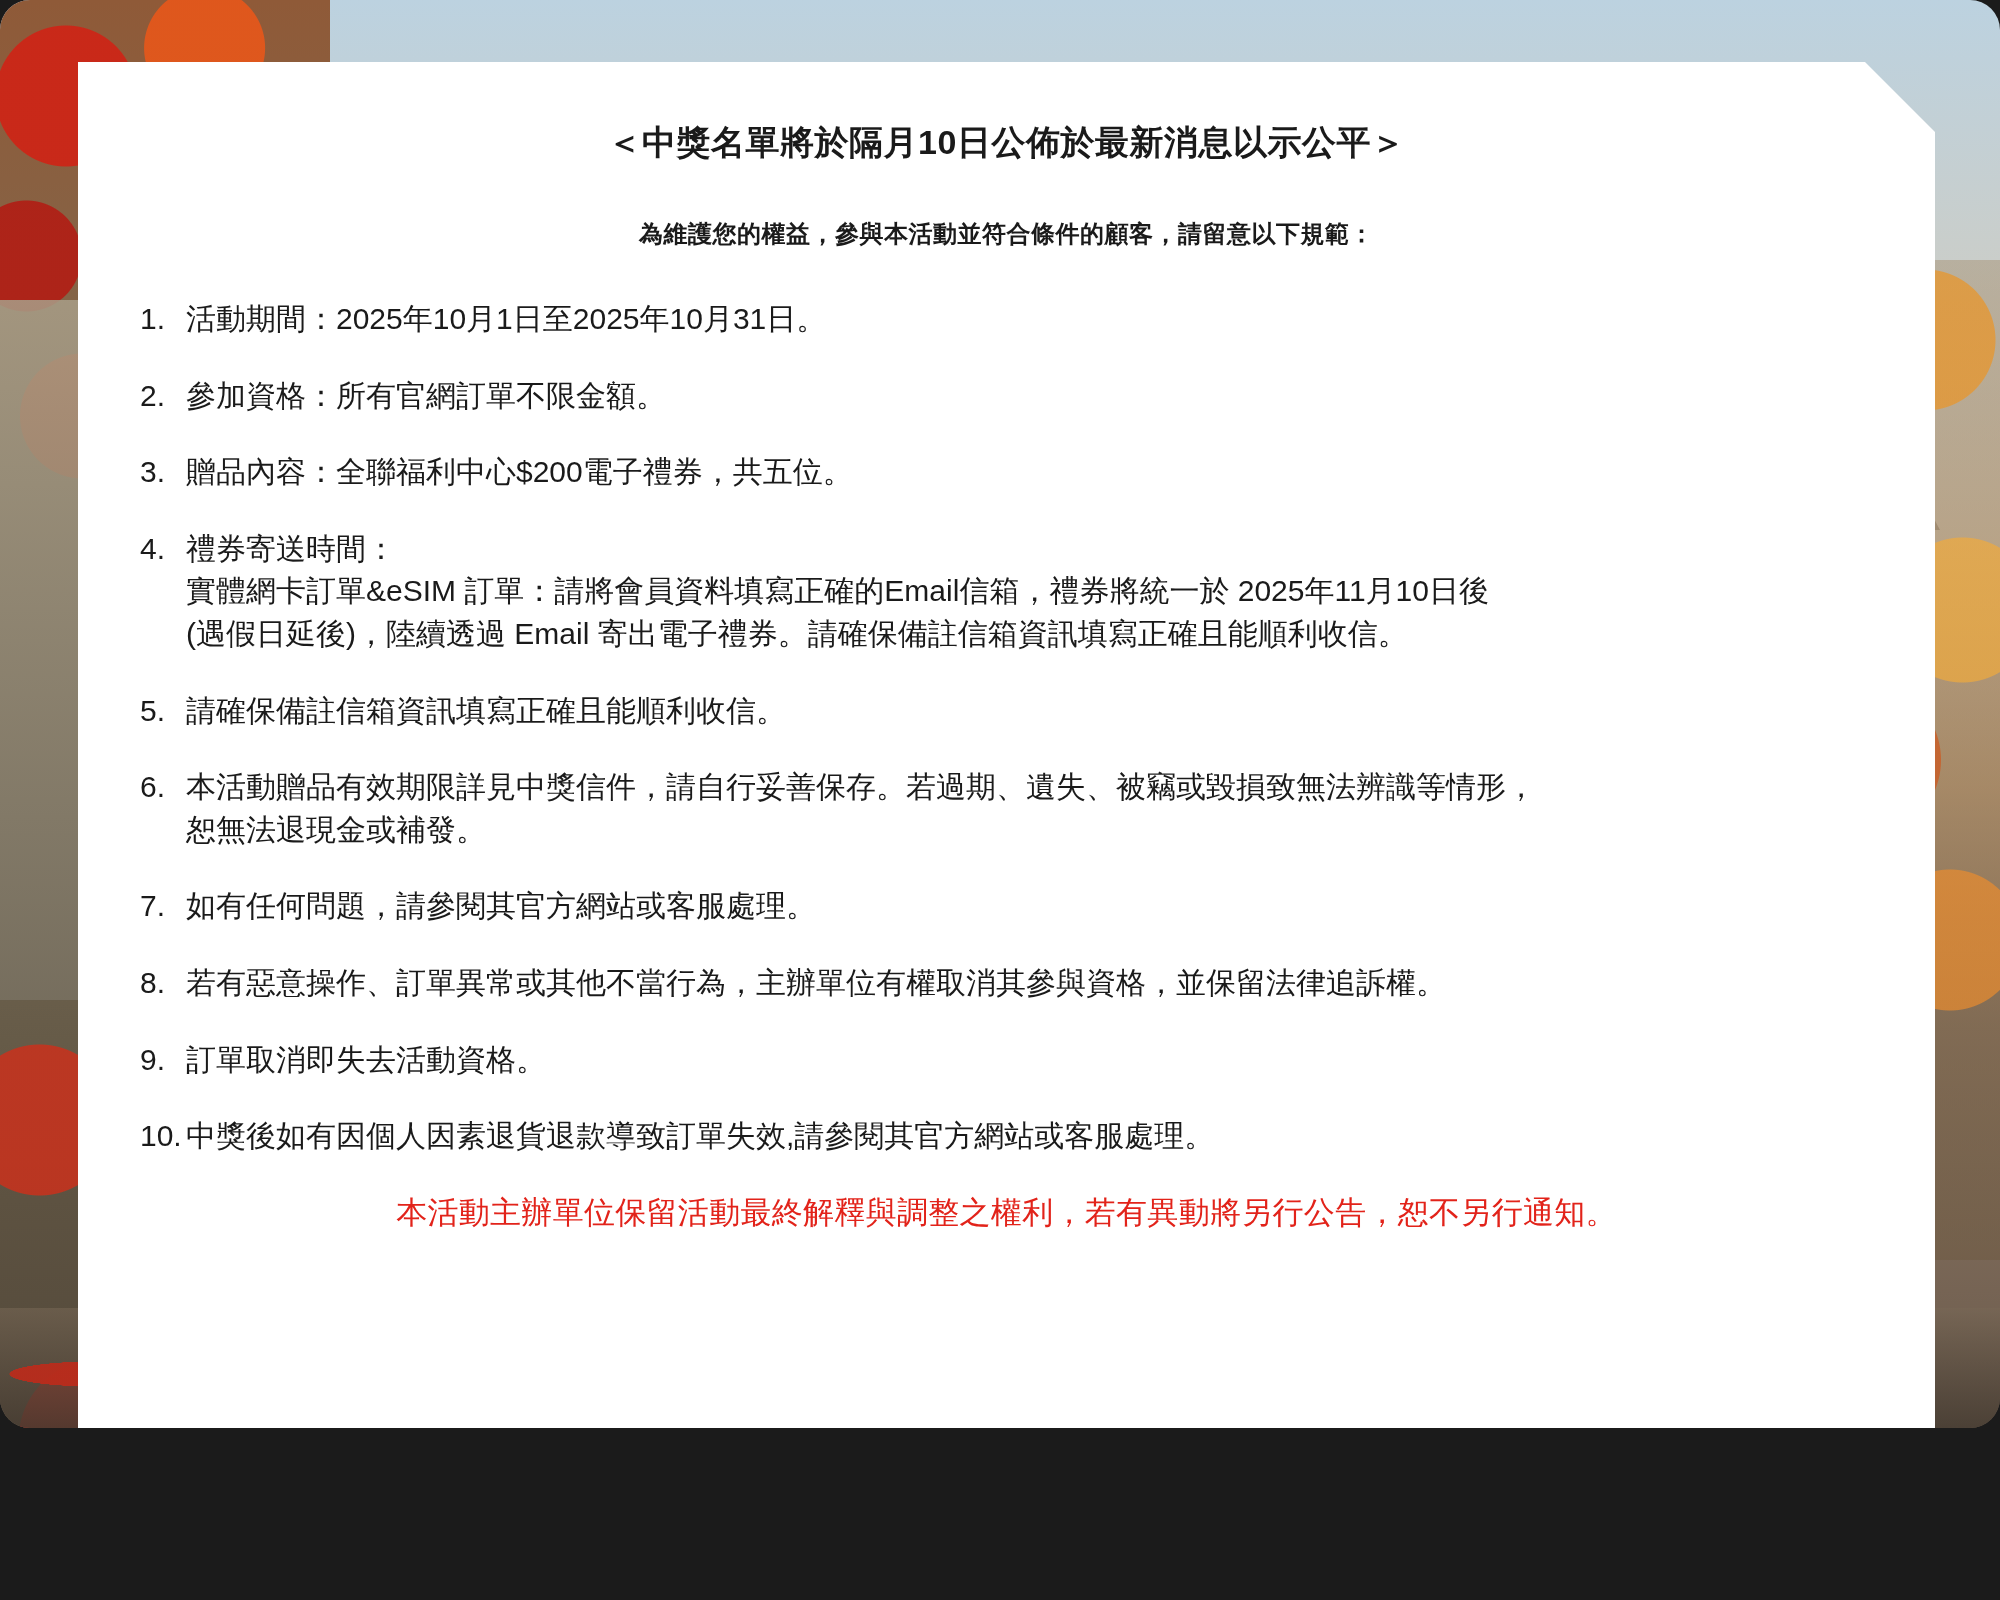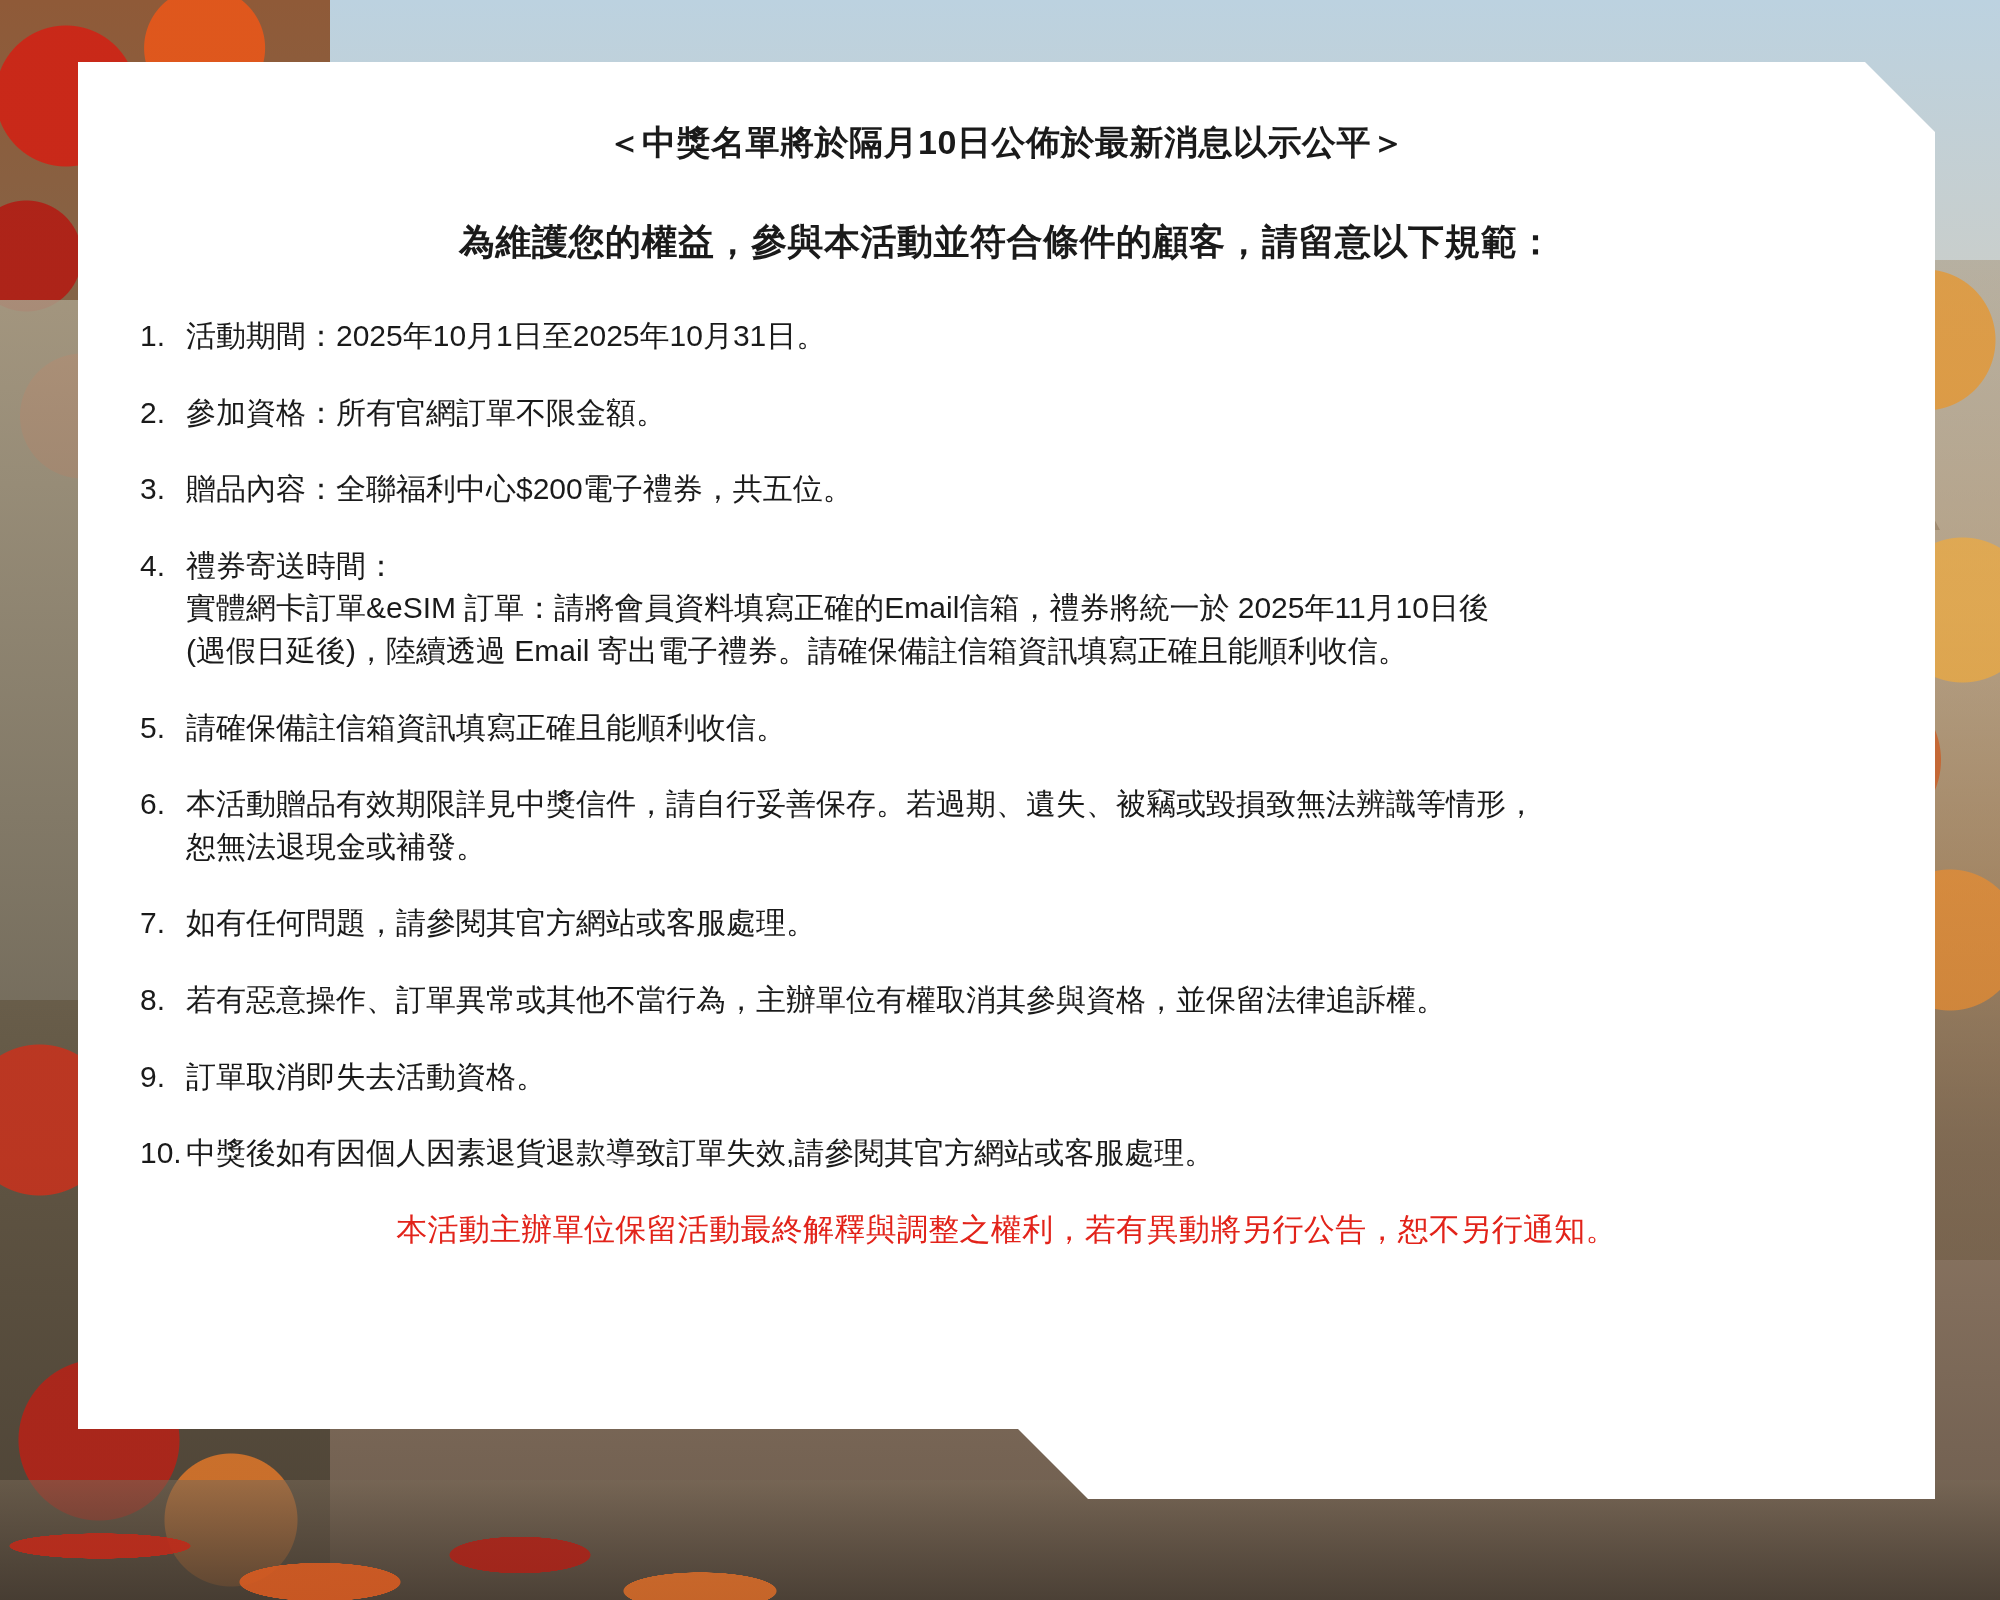--- a/index.html
+++ b/index.html
@@ -10,22 +10,23 @@
     width: 2000px;
     height: 1600px;
     overflow: hidden;
     font-family: "Liberation Sans", "DejaVu Sans", sans-serif;
     background: #1b1b1b;
   }
 
   #stage {
     position: relative;
     width: 2000px;
-    height: 1600px;
+    height: 1428px;
     overflow: hidden;
+    border-radius: 30px;
   }
 
   
   .bg {
     position: absolute;
     inset: 0;
     background:
       
       linear-gradient(180deg, #bcd2e0 0%, #d9c9b2 38%, #c9a781 55%, #8d7763 72%, #6a5a4c 100%);
   }
@@ -116,21 +117,21 @@
     text-align: center;
     font-weight: bold;
     font-size: 34px;
     color: #1a1a1a;
     letter-spacing: 0.5px;
     margin: 12px 0 0 0;
   }
   .subhead {
     text-align: center;
     font-weight: bold;
-    font-size: 36px;
+    font-size: 24px;
     color: #1a1a1a;
     letter-spacing: 0.5px;
     margin: 52px 0 0 0;
   }
 
   .terms {
     margin-top: 48px;
   }
   .term {
     display: flex;

